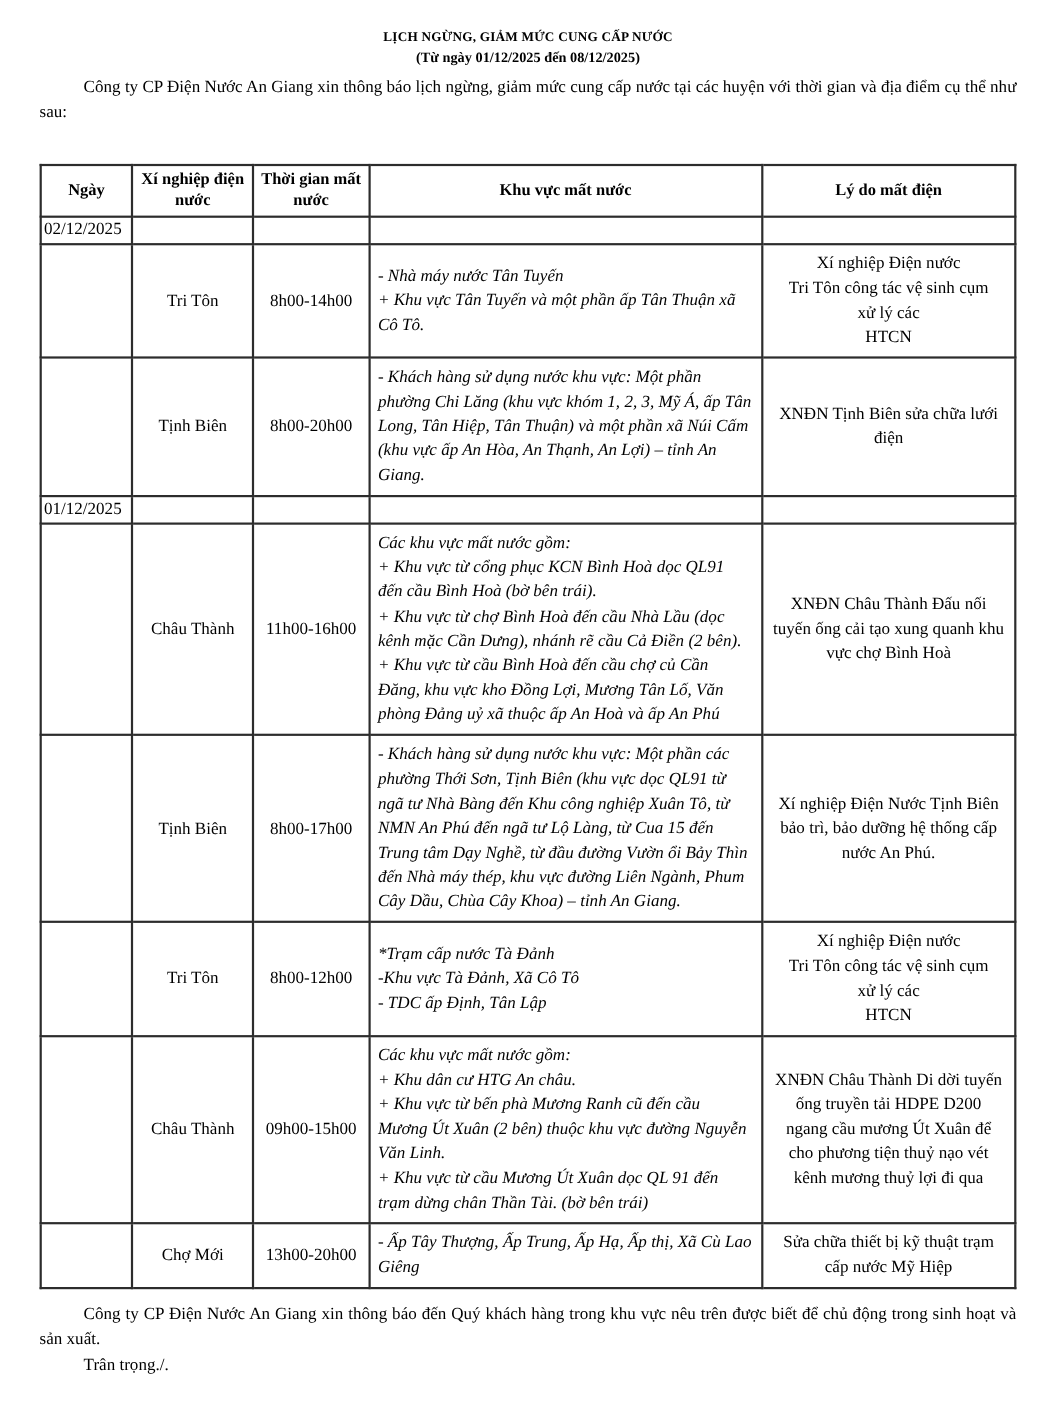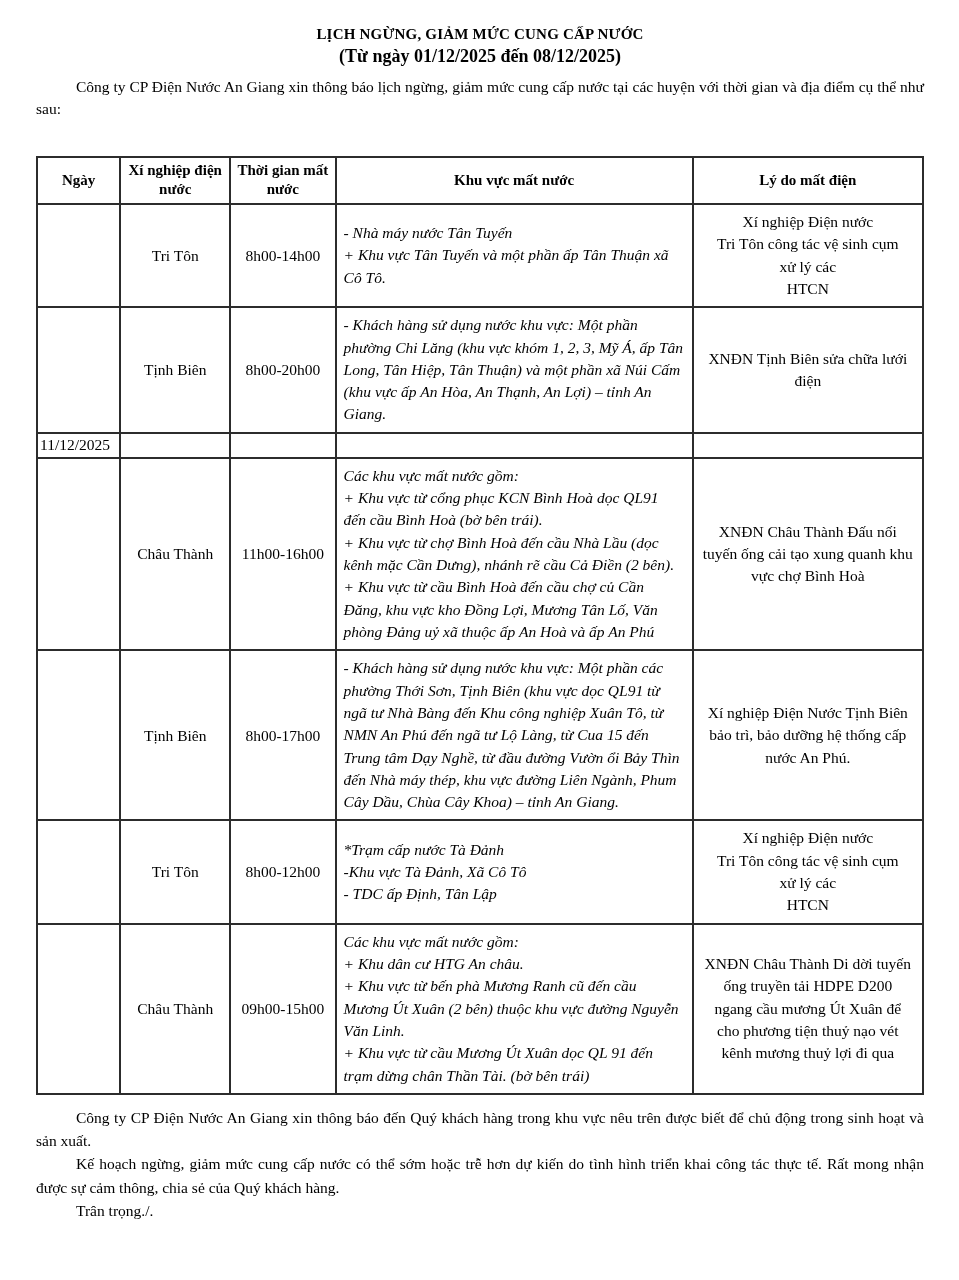--- a/index.html
+++ b/index.html
@@ -11,28 +11,28 @@
     width: 959px;
     height: 1280px;
     font-family: "Liberation Serif", "DejaVu Serif", serif;
     color: #000;
     overflow: hidden;
   }
   .page {
     padding: 26px 35px 0 36px;
   }
   .doc-title {
-    font-size: 15px;
+    font-size: 12px;
     font-weight: bold;
     text-align: center;
     margin: 0 0 3px 0;
     letter-spacing: 0.2px;
   }
   .doc-subtitle {
-    font-size: 18px;
+    font-size: 13px;
     font-weight: bold;
     text-align: center;
     margin: 0 0 9px 0;
   }
   .intro {
     font-size: 15.5px;
     line-height: 1.45;
     margin: 0 0 5px 0;
     text-indent: 40px;
     text-align: justify;
@@ -127,39 +127,46 @@
       <tr>
           <th>Ngày</th>
           <th>Xí nghiệp điện nước</th>
           <th>Thời gian mất nước</th>
           <th>Khu vực mất nước</th>
           <th>Lý do mất điện</th>
         </tr>
     </thead>
     <tbody>
         <tr>
+          <td class="cell-date">02/12/2025</td>
+          <td class="cell-empty"></td>
+          <td class="cell-empty"></td>
+          <td class="cell-empty"></td>
+          <td class="cell-empty"></td>
+        </tr>
+        <tr>
           <td class="cell-empty"></td>
           <td class="cell-unit">Tri Tôn</td>
           <td class="cell-time">8h00-14h00</td>
           <td class="cell-area">- Nhà máy nước Tân Tuyến
 + Khu vực Tân Tuyến và một phần ấp Tân Thuận xã Cô Tô.</td>
           <td class="cell-reason">Xí nghiệp Điện nước
 Tri Tôn công tác vệ sinh cụm
 xử lý các
 HTCN</td>
         </tr>
         <tr>
           <td class="cell-empty"></td>
           <td class="cell-unit">Tịnh Biên</td>
           <td class="cell-time">8h00-20h00</td>
           <td class="cell-area">- Khách hàng sử dụng nước khu vực: Một phần phường Chi Lăng (khu vực khóm 1, 2, 3, Mỹ Á, ấp Tân Long, Tân Hiệp, Tân Thuận) và một phần xã Núi Cấm (khu vực ấp An Hòa, An Thạnh, An Lợi) – tỉnh An Giang.</td>
           <td class="cell-reason">XNĐN Tịnh Biên sửa chữa lưới điện</td>
         </tr>
         <tr>
-          <td class="cell-date">11/12/2025</td>
+          <td class="cell-date">01/12/2025</td>
           <td class="cell-empty"></td>
           <td class="cell-empty"></td>
           <td class="cell-empty"></td>
           <td class="cell-empty"></td>
         </tr>
         <tr>
           <td class="cell-empty"></td>
           <td class="cell-unit">Châu Thành</td>
           <td class="cell-time">11h00-16h00</td>
           <td class="cell-area">Các khu vực mất nước gồm:
@@ -190,20 +197,26 @@
         <tr>
           <td class="cell-empty"></td>
           <td class="cell-unit">Châu Thành</td>
           <td class="cell-time">09h00-15h00</td>
           <td class="cell-area">Các khu vực mất nước gồm:
 + Khu dân cư HTG An châu.
 + Khu vực từ bến phà Mương Ranh cũ đến cầu Mương Út Xuân (2 bên) thuộc khu vực đường Nguyễn Văn Linh.
 + Khu vực từ cầu Mương Út Xuân dọc QL 91 đến trạm dừng chân Thần Tài. (bờ bên trái)</td>
           <td class="cell-reason">XNĐN Châu Thành Di dời tuyến ống truyền tải HDPE D200 ngang cầu mương Út Xuân để cho phương tiện thuỷ nạo vét kênh mương thuỷ lợi đi qua</td>
         </tr>
+        <tr>
+          <td class="cell-empty"></td>
+          <td class="cell-unit">Chợ Mới</td>
+          <td class="cell-time">13h00-20h00</td>
+          <td class="cell-area">- Ấp Tây Thượng, Ấp Trung, Ấp Hạ, Ấp thị, Xã Cù Lao Giêng</td>
+          <td class="cell-reason">Sửa chữa thiết bị kỹ thuật trạm cấp nước Mỹ Hiệp</td>
+        </tr>
       </tbody>
   </table>
 
   <p class="footer footer-first">Công ty CP Điện Nước An Giang xin thông báo đến Quý khách hàng trong khu vực nêu trên được biết để chủ động trong sinh hoạt và sản xuất.</p>
-  <p class="footer">Kế hoạch ngừng, giảm mức cung cấp nước có thể sớm hoặc trễ hơn dự kiến do tình hình triển khai công tác thực tế. Rất mong nhận được sự cảm thông, chia sẻ của Quý khách hàng.</p>
   <p class="footer">Trân trọng./.</p>
 
 </div>
 
 </body></html>

